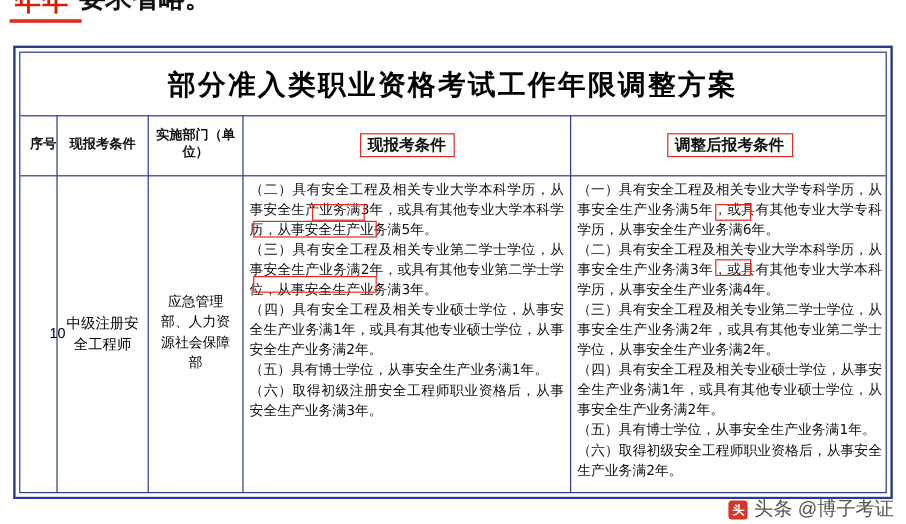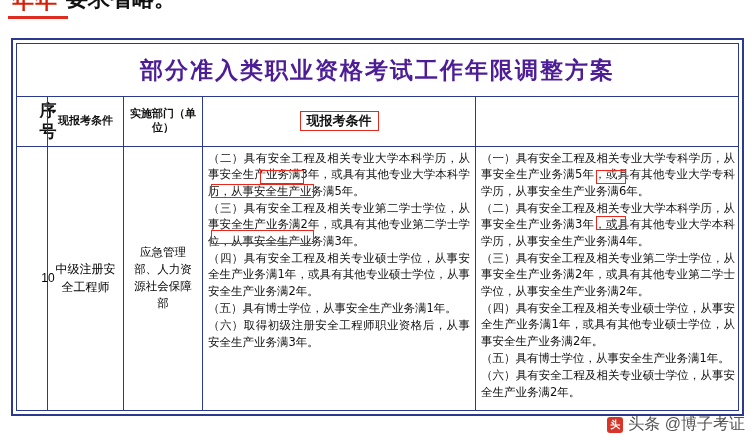--- a/index.html
+++ b/index.html
@@ -40,42 +40,42 @@
     position:absolute;left:3px;top:3px;right:3px;bottom:3px;
     border:1px solid #2b3a8f;
     box-sizing:border-box;
   }
   .title-row{
     position:absolute;left:0;top:0;right:0;height:52px;
     border-bottom:1px solid #2b3a8f;
     display:flex;align-items:center;justify-content:center;
   }
   .title-row .title{
-    font-size:23px;font-weight:bold;color:#4c1d95;letter-spacing:2px;
+    font-size:23px;font-weight:bold;color:#000000;letter-spacing:2px;
     font-family:"DejaVu Sans","Liberation Sans",sans-serif;
   }
 
   .grid{
     position:absolute;left:0;top:52px;right:0;bottom:0;
   }
   .hdr{
     position:absolute;left:0;top:0;right:0;height:50px;
     border-bottom:1px solid #2b3a8f;
   }
   .vline{
     position:absolute;top:0;bottom:0;width:1px;background:#2b3a8f;
   }
 
   .hdr-cell{
     position:absolute;top:0;height:50px;display:flex;
     align-items:center;justify-content:center;text-align:center;
     font-weight:bold;color:#111;box-sizing:border-box;
     line-height:1.25;
   }
-  .hdr-c1{left:16px;width:30px;font-size:17px;}
+  .hdr-c1{left:4px;width:30px;font-size:11px;}
   .hdr-c2{left:31px;width:75px;font-size:11px;}
   .hdr-c3{left:107px;width:78px;font-size:11px;}
   .hdr-c4{left:186px;width:272px;font-size:13px;}
   .hdr-c5{left:459px;width:264px;font-size:13px;}
 
   .redbox{
     border:1.5px solid #e02b20;
     padding:1px 6px;
     display:inline-block;
     color:#111;
@@ -146,20 +146,23 @@
 
     <div class="grid">
 
       <div class="hdr">
         <div class="hdr-cell hdr-c1">序号</div>
         <div class="hdr-cell hdr-c2">现报考条件</div>
         <div class="hdr-cell hdr-c3">实施部门（单位）</div>
         <div class="hdr-cell hdr-c4">
           <span class="redbox">现报考条件</span>
         </div>
+        <div class="hdr-cell hdr-c5">
+          <span class="redbox">调整后报考条件</span>
+        </div>
         <div class="vline" style="left:30px;"></div>
         <div class="vline" style="left:106px;"></div>
         <div class="vline" style="left:185px;"></div>
         <div class="vline" style="left:458px;"></div>
       </div>
 
       <div class="body-row">
         <div class="vline" style="left:30px;"></div>
         <div class="vline" style="left:106px;"></div>
         <div class="vline" style="left:185px;"></div>
@@ -188,21 +191,21 @@
           <div class="mark" style="left:8px;top:38px;width:103px;height:14px;"></div>
           <div class="mark" style="left:8px;top:84px;width:103px;height:14px;"></div>
         </div>
 
         <div class="b-cell b-c5">
           <p class="para">（一）具有安全工程及相关专业大学专科学历，从事安全生产业务满5年，或具有其他专业大学专科学历，从事安全生产业务满6年。</p>
           <p class="para">（二）具有安全工程及相关专业大学本科学历，从事安全生产业务满3年，或具有其他专业大学本科学历，从事安全生产业务满4年。</p>
           <p class="para">（三）具有安全工程及相关专业第二学士学位，从事安全生产业务满2年，或具有其他专业第二学士学位，从事安全生产业务满2年。</p>
           <p class="para">（四）具有安全工程及相关专业硕士学位，从事安全生产业务满1年，或具有其他专业硕士学位，从事安全生产业务满2年。</p>
           <p class="para">（五）具有博士学位，从事安全生产业务满1年。</p>
-          <p class="para">（六）具有安全工程及相关专业硕士学位，从事安全生产业务满2年。</p>
+          <p class="para">（六）取得初级安全工程师职业资格后，从事安全生产业务满2年。</p>
           <div class="mark" style="left:120px;top:24px;width:30px;height:14px;"></div>
           <div class="mark" style="left:120px;top:70px;width:30px;height:14px;"></div>
         </div>
       </div>
 
     </div>
   </div>
 </div>
 
 <div class="footer-bar">

